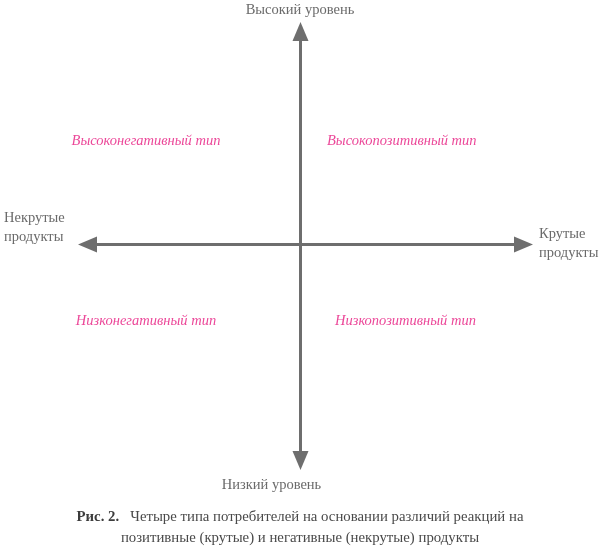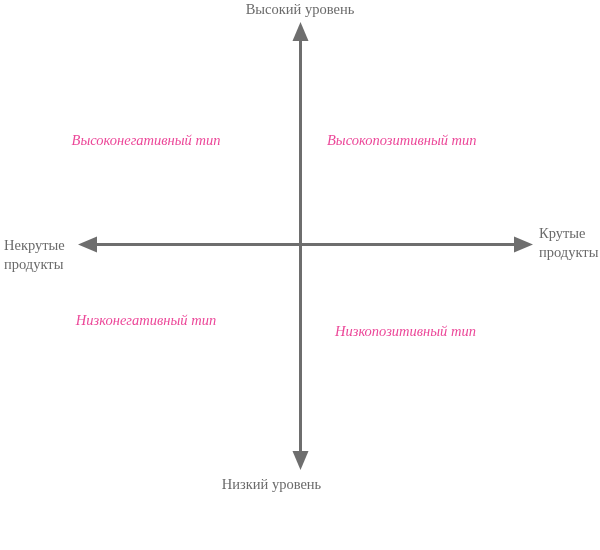--- a/index.html
+++ b/index.html
@@ -41,21 +41,21 @@
     text-align: center;
   }
   #label-bottom {
     left: 0;
     top: 475px;
     width: 543px;
     text-align: center;
   }
   #label-left {
     left: 4px;
-    top: 236px;
+    top: 208px;
     text-align: left;
   }
   #label-right {
     left: 539px;
     top: 224px;
     text-align: left;
   }
 
   
   .quadrant-label {
@@ -81,21 +81,20 @@
   #quad-lo-neg {
     left: 0;
     top: 311px;
     width: 292px;
     text-align: center;
   }
   #quad-lo-pos {
     left: 335px;
     top: 311px;
     text-align: left;
-    margin-top: 11px;
   }
 
   
   #caption {
     position: absolute;
     left: 40px;
     top: 506px;
     width: 520px;
     text-align: center;
     color: #494949;
@@ -146,14 +145,19 @@
   </div>
 
   <div class="quadrant-label" id="quad-hi-neg">Высоконегативный тип</div>
 
   <div class="quadrant-label" id="quad-lo-neg">Низконегативный тип</div>
 
   <div class="quadrant-label" id="quad-hi-pos">Высокопозитивный тип</div>
 
   <div class="quadrant-label" id="quad-lo-pos">Низкопозитивный тип</div>
 
+  <div id="caption">
+    <span id="caption-number">Рис. 2.</span>
+    <span>&nbsp;</span>
+    <span id="caption-text">Четыре типа потребителей на основании различий реакций на позитивные (крутые) и негативные (некрутые) продукты</span>
+  </div>
 
 </div>
 
 </body></html>

